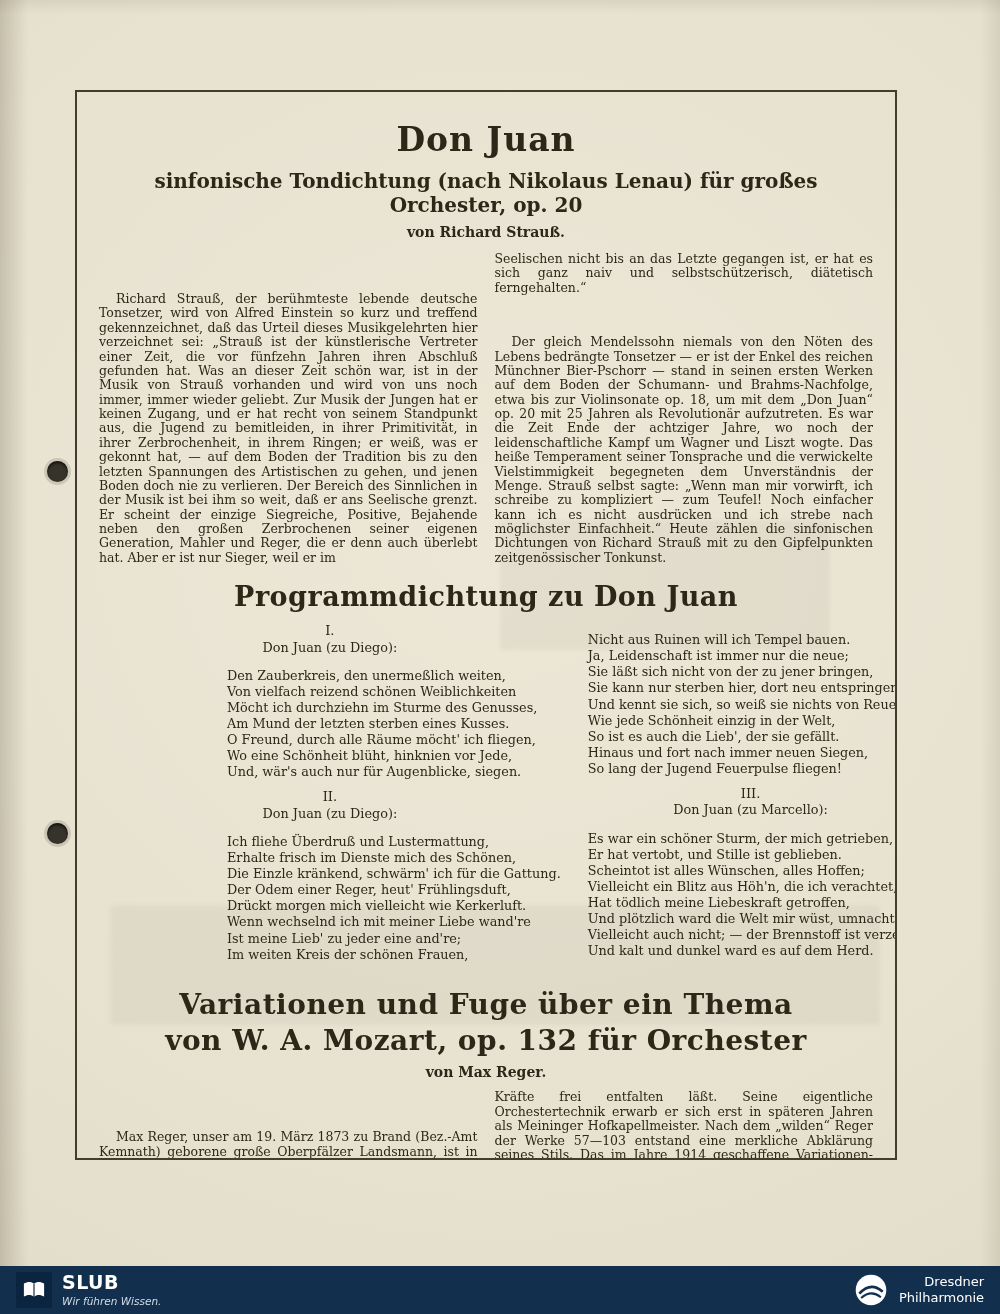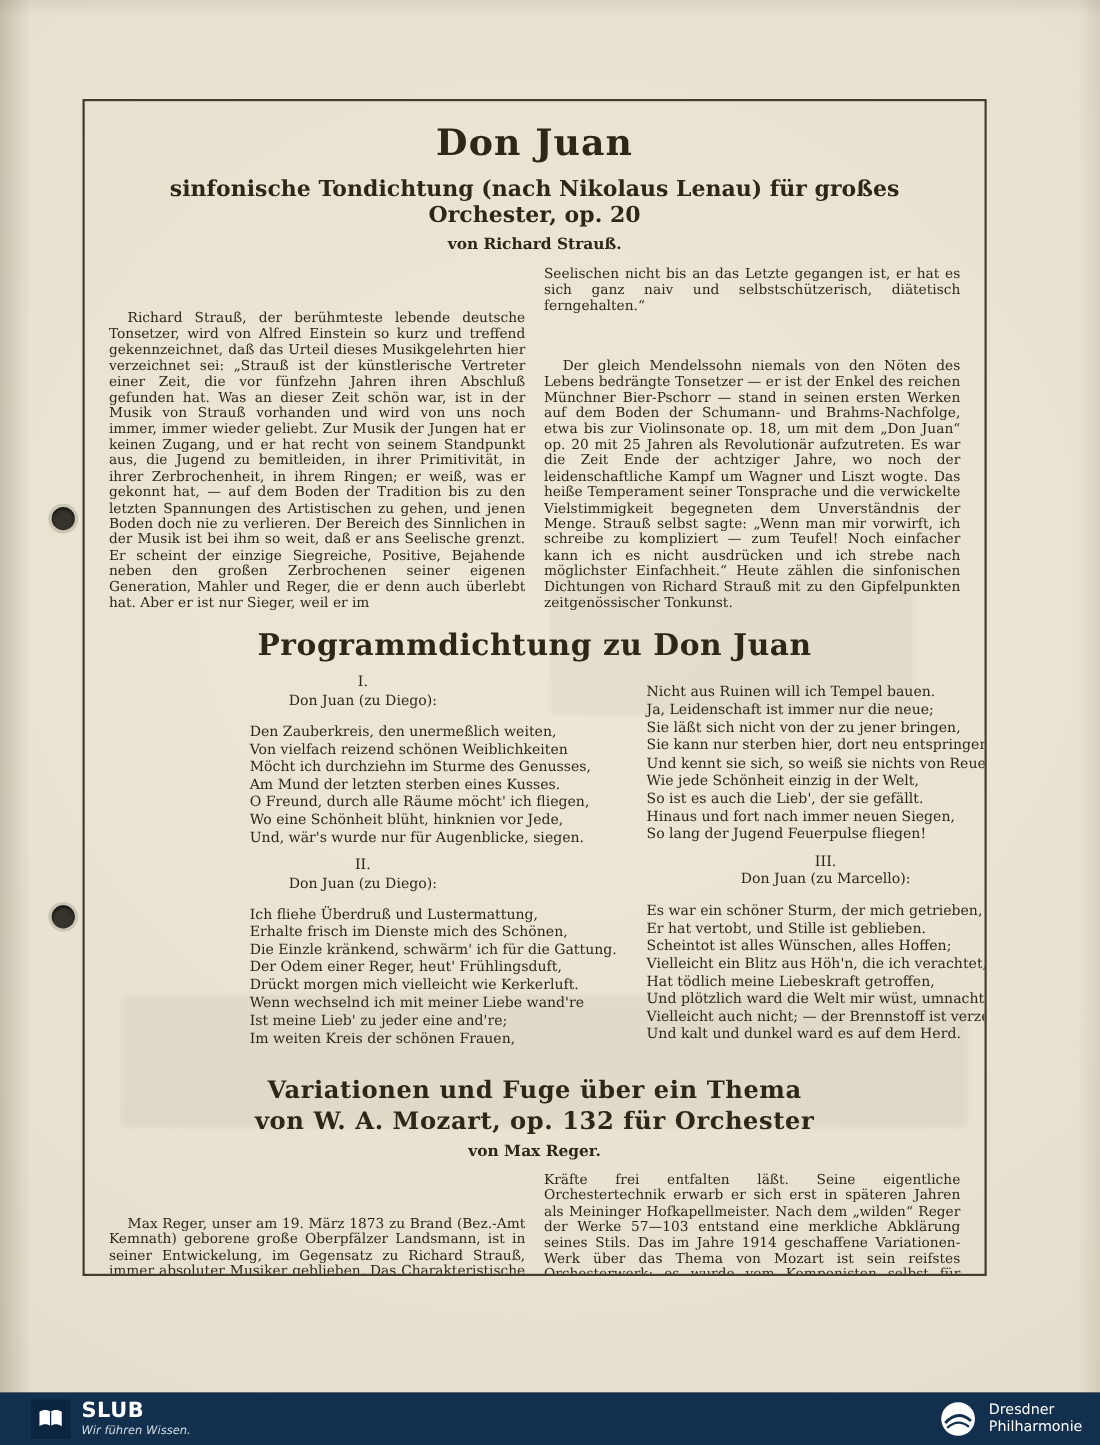--- a/index.html
+++ b/index.html
@@ -28,21 +28,21 @@
     background:#36332а;background:#36332a;
     box-shadow: inset 0 2px 3px rgba(0,0,0,.65), 0 0 0 3px rgba(80,72,50,.18);
   }
   .hole-1{left:47px;top:461px;}
   .hole-2{left:47px;top:823px;}
 
   
   .frame{
     position:absolute;left:75px;top:90px;width:822px;height:1070px;
     border:2px solid #433d2e;box-sizing:border-box;
-    padding:10px 22px 0 22px;overflow:hidden;
+    padding:20px 22px 0 22px;overflow:hidden;
   }
   .title-1{margin:8px 0 0 0;text-align:center;font-size:33px;font-weight:bold;letter-spacing:1px;}
   .subtitle{margin-top:10px;text-align:center;font-size:20px;font-weight:bold;}
   .byline{margin-top:7px;text-align:center;font-size:14px;font-weight:bold;}
 
   .cols{display:flex;gap:17px;margin-top:12px;}
   .col{flex:1;font-size:12.5px;line-height:1.15;text-align:justify;}
   .col p{margin:0;}
   .col p.indent{text-indent:17px;margin-top:40px;}
 
@@ -51,42 +51,42 @@
   .poem-cols{display:flex;gap:17px;margin-top:8px;}
   .poem-col{flex:1;font-size:12.8px;line-height:1.26;}
   .poem-head{text-align:center;font-size:13px;margin-top:3px;}
   .poem-head.later{margin-top:9px;}
   .poem-speaker{text-align:center;font-size:12.8px;}
   .poem-lines{margin-top:12px;}
   .poem-lines.indent-left{padding-left:128px;}
   .poem-lines.indent-right{padding-left:10px;}
   .poem-line{white-space:nowrap;}
 
-  .title-2{margin:24px 0 0 0;text-align:center;font-size:22px;font-weight:bold;line-height:1.28;letter-spacing:0.5px;}
+  .title-2{margin:24px 0 0 0;text-align:center;font-size:28px;font-weight:bold;line-height:1.28;letter-spacing:0.5px;}
   .byline-2{margin-top:6px;text-align:center;font-size:14px;font-weight:bold;}
   .cols-2{margin-top:10px;}
 
   
   .footer{
     position:absolute;left:0;bottom:0;width:1000px;height:48px;
     background:var(--footer_navy, #12304e);
     display:flex;align-items:center;justify-content:space-between;
     padding:0 16px;box-sizing:border-box;
     font-family:"DejaVu Sans", sans-serif;color:#ffffff;
   }
-  .footer-left{display:flex;align-items:center;gap:10px;margin-left:12px;}
+  .footer-left{display:flex;align-items:center;gap:10px;}
   .slub-logo{
     width:36px;height:36px;background:var(--footer_logo_navy,#0b2440);
     display:flex;align-items:center;justify-content:center;flex:0 0 auto;
   }
   .slub-text .name{font-size:19px;font-weight:bold;line-height:1.05;letter-spacing:0.5px;}
   .slub-text .tagline{font-size:10.5px;color:#d3dce6;margin-top:2px;font-style:italic;}
   .footer-right{display:flex;align-items:center;gap:10px;}
   .phil-logo{width:36px;height:36px;flex:0 0 auto;}
-  .phil-text{font-size:13px;line-height:1.25;}
+  .phil-text{font-size:13px;line-height:1.25;text-align:right;}
 </style>
 </head>
 <body>
 
 <div class="paper">
   <div class="bleed bleed-1"></div>
   <div class="bleed bleed-2"></div>
   <div class="hole hole-1"></div>
   <div class="hole hole-2"></div>
 
@@ -112,21 +112,21 @@
       <div class="poem-col">
         <div class="poem-head">I.</div>
         <div class="poem-speaker">Don Juan (zu Diego):</div>
         <div class="poem-lines indent-left">
             <div class="poem-line">Den Zauberkreis, den unermeßlich weiten,</div>
             <div class="poem-line">Von vielfach reizend schönen Weiblichkeiten</div>
             <div class="poem-line">Möcht ich durchziehn im Sturme des Genusses,</div>
             <div class="poem-line">Am Mund der letzten sterben eines Kusses.</div>
             <div class="poem-line">O Freund, durch alle Räume möcht' ich fliegen,</div>
             <div class="poem-line">Wo eine Schönheit blüht, hinknien vor Jede,</div>
-            <div class="poem-line">Und, wär's wurde nur für Augenblicke, siegen.</div>
+            <div class="poem-line">Und, wär's auch nur für Augenblicke, siegen.</div>
           </div>
         <div class="poem-head later">II.</div>
         <div class="poem-speaker">Don Juan (zu Diego):</div>
         <div class="poem-lines indent-left">
             <div class="poem-line">Ich fliehe Überdruß und Lustermattung,</div>
             <div class="poem-line">Erhalte frisch im Dienste mich des Schönen,</div>
             <div class="poem-line">Die Einzle kränkend, schwärm' ich für die Gattung.</div>
             <div class="poem-line">Der Odem einer Reger, heut' Frühlingsduft,</div>
             <div class="poem-line">Drückt morgen mich vielleicht wie Kerkerluft.</div>
             <div class="poem-line">Wenn wechselnd ich mit meiner Liebe wand're</div>

